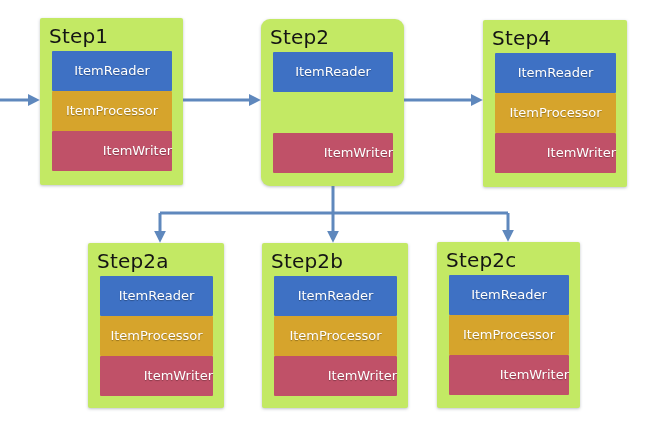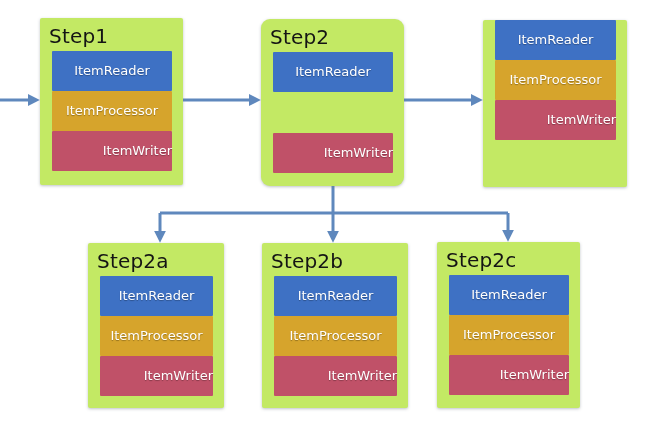--- a/index.html
+++ b/index.html
@@ -95,20 +95,21 @@
   <div class="step" style="left:261px; top:19px; width:143px; height:167px;border-radius:9px;">
     <div class="step-title">Step2</div>
     <div class="components">
       <div class="component reader">ItemReader</div>
       <div class="component-gap"></div>
       <div class="component writer">ItemWriter</div>
     </div>
   </div>
 
   <div class="step" style="left:483px; top:20px; width:144px; height:167px;">
+    <div class="step-title">Step4</div>
     <div class="components">
       <div class="component reader">ItemReader</div>
       <div class="component processor">ItemProcessor</div>
       <div class="component writer">ItemWriter</div>
     </div>
   </div>
 
   <div class="step" style="left:88px; top:243px; width:136px; height:165px;">
     <div class="step-title">Step2a</div>
     <div class="components">

